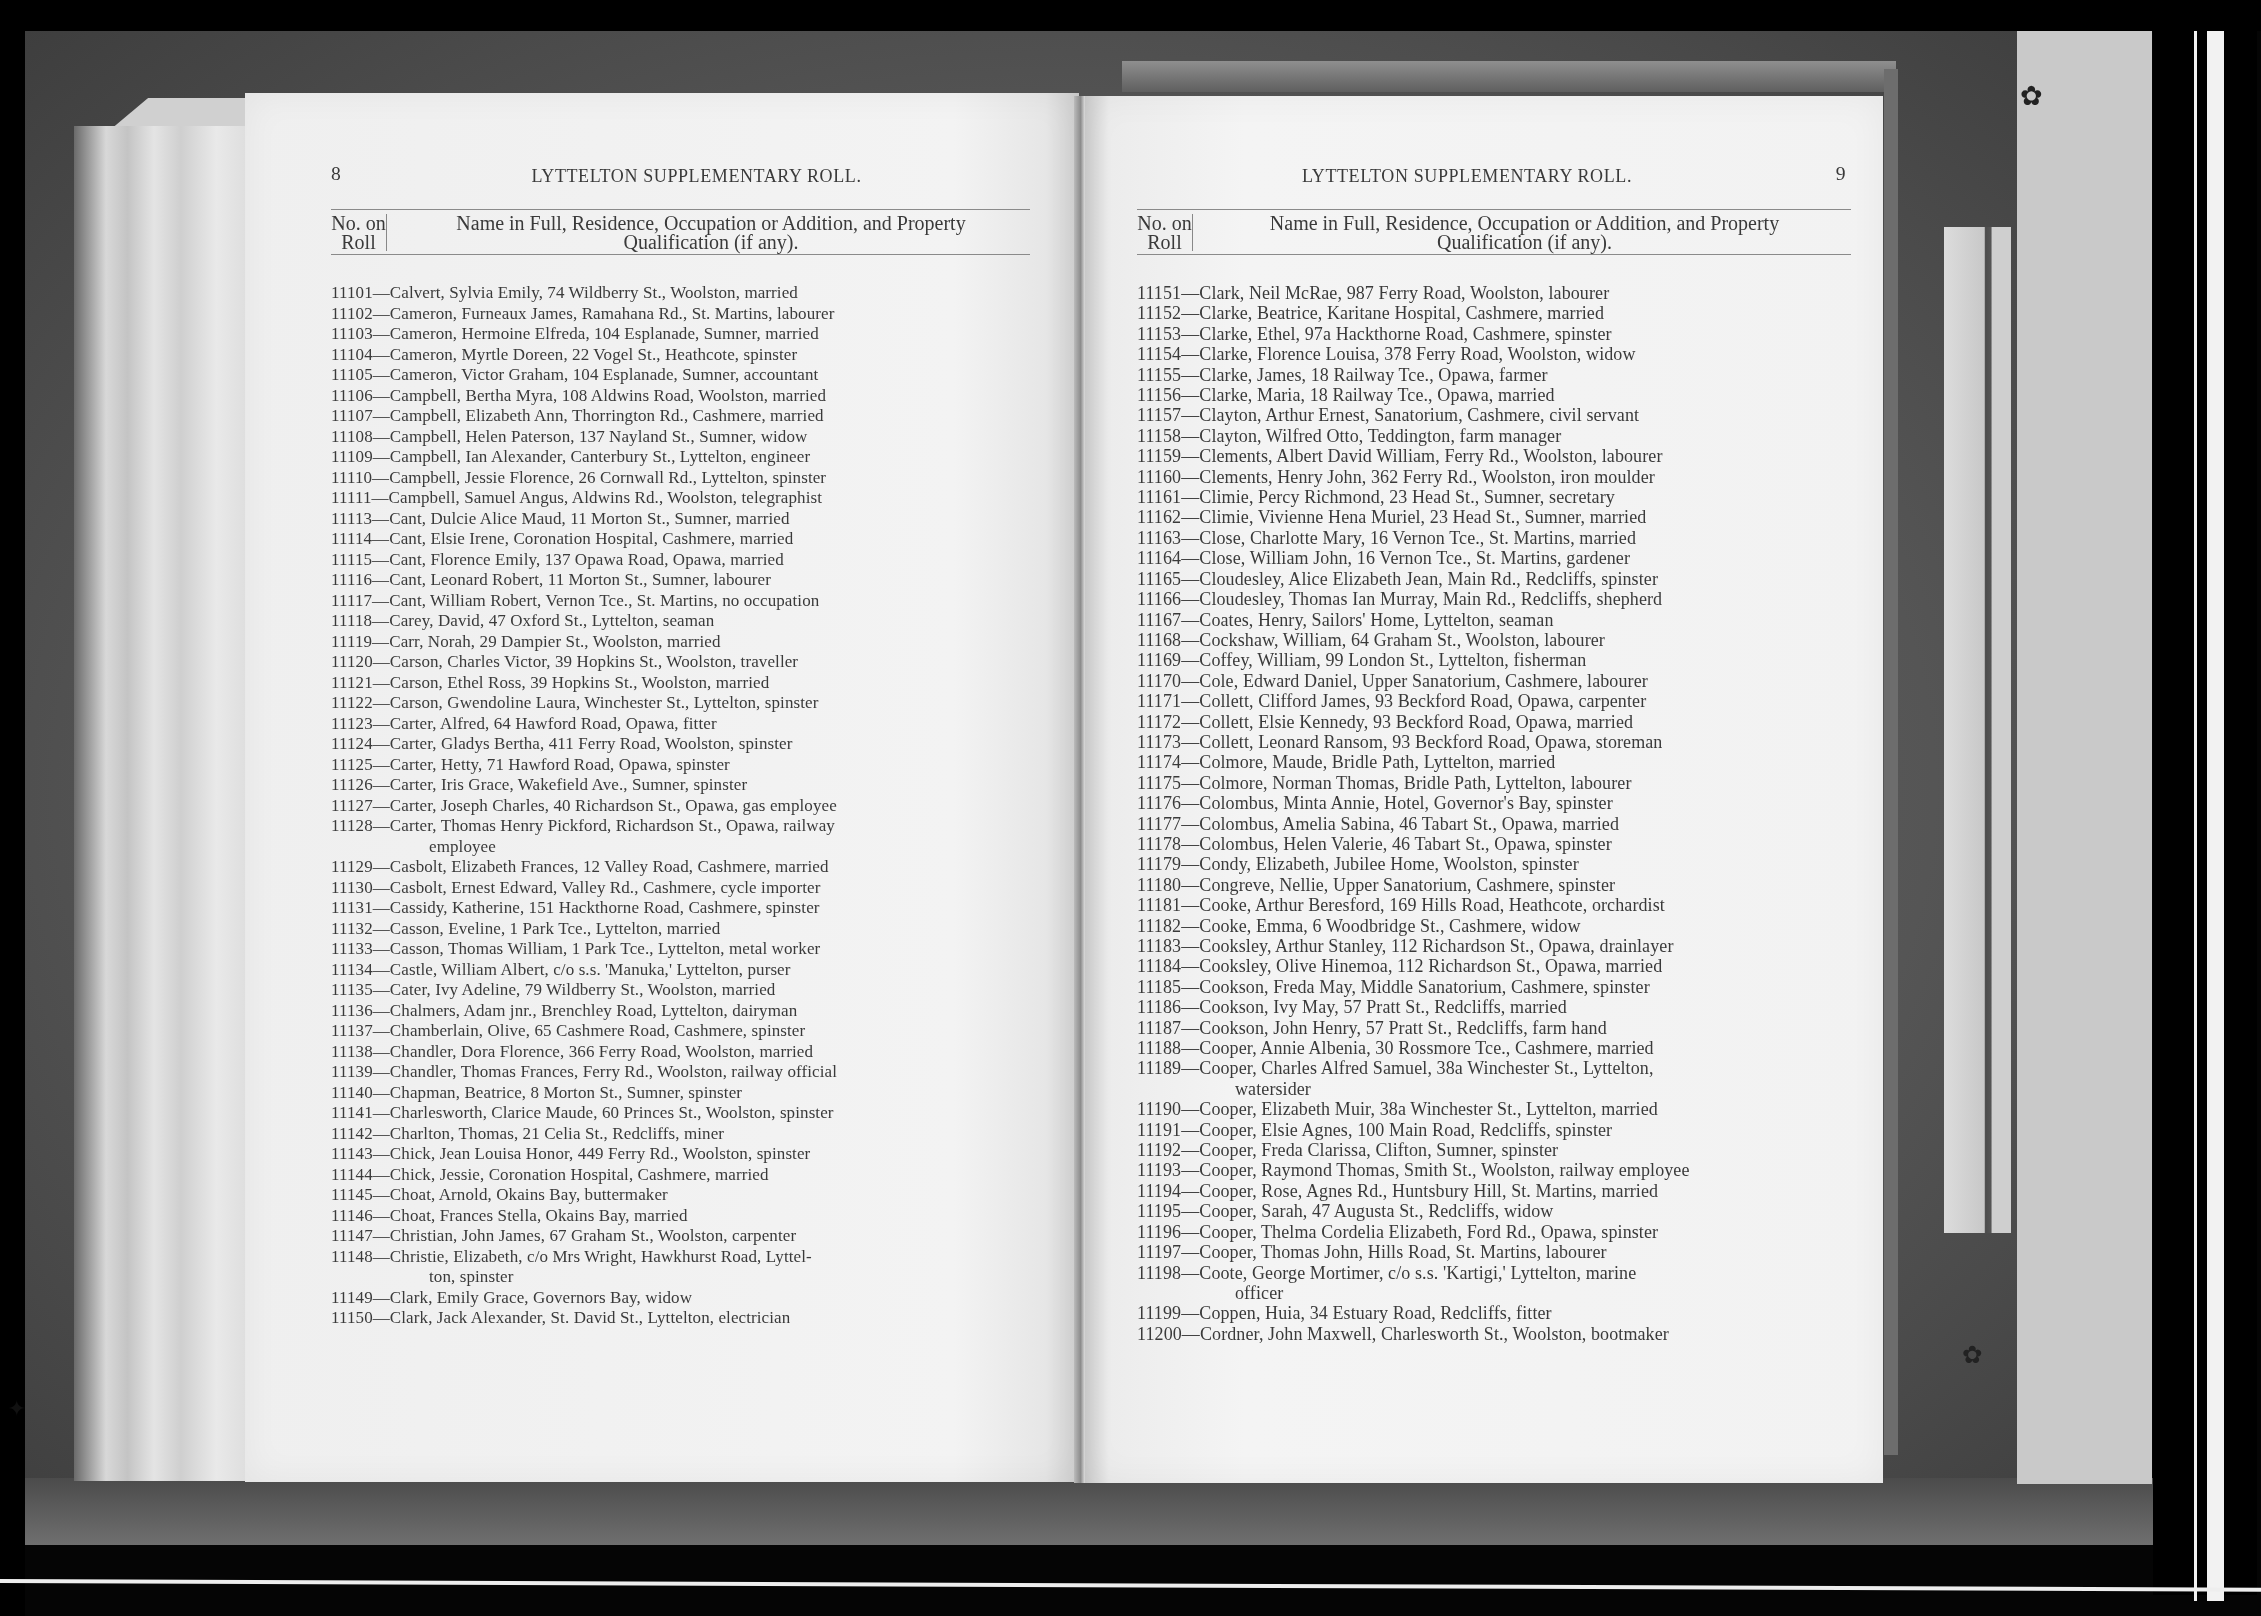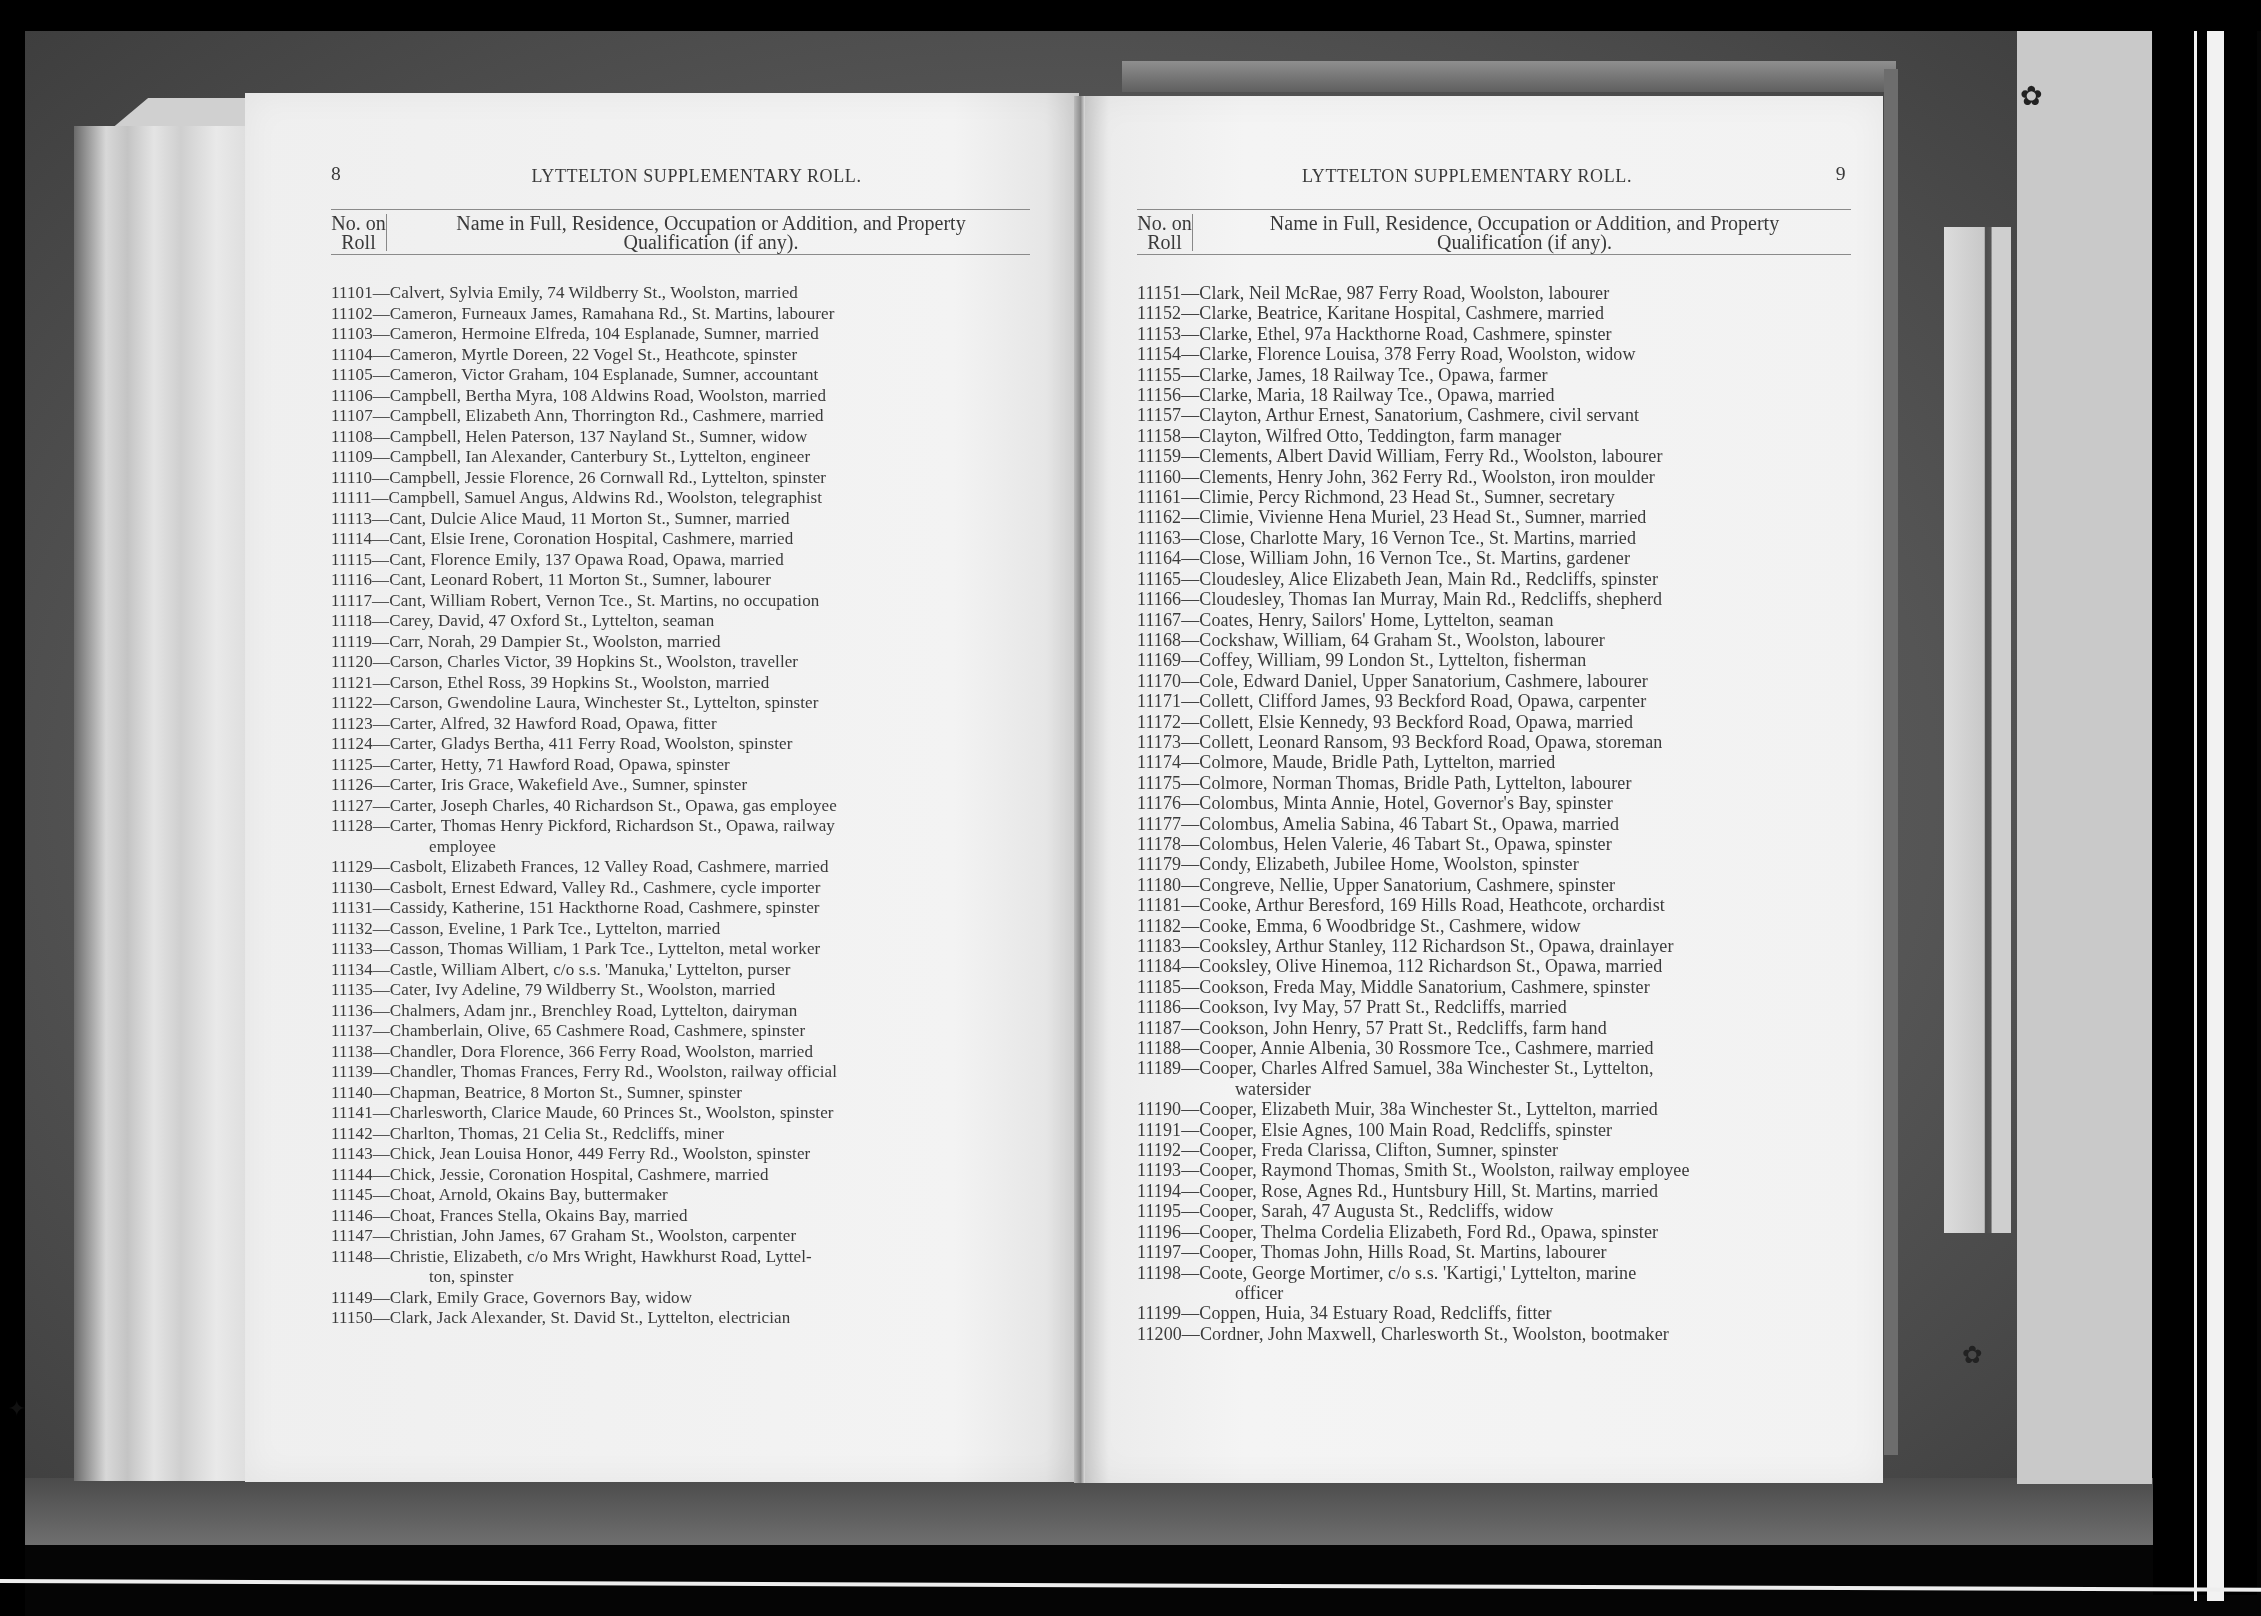--- a/index.html
+++ b/index.html
@@ -126,21 +126,21 @@
       <div class="entry"><span class="num">11113</span><span class="dash">—</span><span class="text">Cant, Dulcie Alice Maud, 11 Morton St., Sumner, married</span></div>
       <div class="entry"><span class="num">11114</span><span class="dash">—</span><span class="text">Cant, Elsie Irene, Coronation Hospital, Cashmere, married</span></div>
       <div class="entry"><span class="num">11115</span><span class="dash">—</span><span class="text">Cant, Florence Emily, 137 Opawa Road, Opawa, married</span></div>
       <div class="entry"><span class="num">11116</span><span class="dash">—</span><span class="text">Cant, Leonard Robert, 11 Morton St., Sumner, labourer</span></div>
       <div class="entry"><span class="num">11117</span><span class="dash">—</span><span class="text">Cant, William Robert, Vernon Tce., St. Martins, no occupation</span></div>
       <div class="entry"><span class="num">11118</span><span class="dash">—</span><span class="text">Carey, David, 47 Oxford St., Lyttelton, seaman</span></div>
       <div class="entry"><span class="num">11119</span><span class="dash">—</span><span class="text">Carr, Norah, 29 Dampier St., Woolston, married</span></div>
       <div class="entry"><span class="num">11120</span><span class="dash">—</span><span class="text">Carson, Charles Victor, 39 Hopkins St., Woolston, traveller</span></div>
       <div class="entry"><span class="num">11121</span><span class="dash">—</span><span class="text">Carson, Ethel Ross, 39 Hopkins St., Woolston, married</span></div>
       <div class="entry"><span class="num">11122</span><span class="dash">—</span><span class="text">Carson, Gwendoline Laura, Winchester St., Lyttelton, spinster</span></div>
-      <div class="entry"><span class="num">11123</span><span class="dash">—</span><span class="text">Carter, Alfred, 32 Hawford Road, Opawa, fitter</span></div>
+      <div class="entry"><span class="num">11123</span><span class="dash">—</span><span class="text">Carter, Alfred, 64 Hawford Road, Opawa, fitter</span></div>
       <div class="entry"><span class="num">11124</span><span class="dash">—</span><span class="text">Carter, Gladys Bertha, 411 Ferry Road, Woolston, spinster</span></div>
       <div class="entry"><span class="num">11125</span><span class="dash">—</span><span class="text">Carter, Hetty, 71 Hawford Road, Opawa, spinster</span></div>
       <div class="entry"><span class="num">11126</span><span class="dash">—</span><span class="text">Carter, Iris Grace, Wakefield Ave., Sumner, spinster</span></div>
       <div class="entry"><span class="num">11127</span><span class="dash">—</span><span class="text">Carter, Joseph Charles, 40 Richardson St., Opawa, gas employee</span></div>
       <div class="entry"><span class="num">11128</span><span class="dash">—</span><span class="text">Carter, Thomas Henry Pickford, Richardson St., Opawa, railway</span><span class="cont">employee</span></div>
       <div class="entry"><span class="num">11129</span><span class="dash">—</span><span class="text">Casbolt, Elizabeth Frances, 12 Valley Road, Cashmere, married</span></div>
       <div class="entry"><span class="num">11130</span><span class="dash">—</span><span class="text">Casbolt, Ernest Edward, Valley Rd., Cashmere, cycle importer</span></div>
       <div class="entry"><span class="num">11131</span><span class="dash">—</span><span class="text">Cassidy, Katherine, 151 Hackthorne Road, Cashmere, spinster</span></div>
       <div class="entry"><span class="num">11132</span><span class="dash">—</span><span class="text">Casson, Eveline, 1 Park Tce., Lyttelton, married</span></div>
       <div class="entry"><span class="num">11133</span><span class="dash">—</span><span class="text">Casson, Thomas William, 1 Park Tce., Lyttelton, metal worker</span></div>

